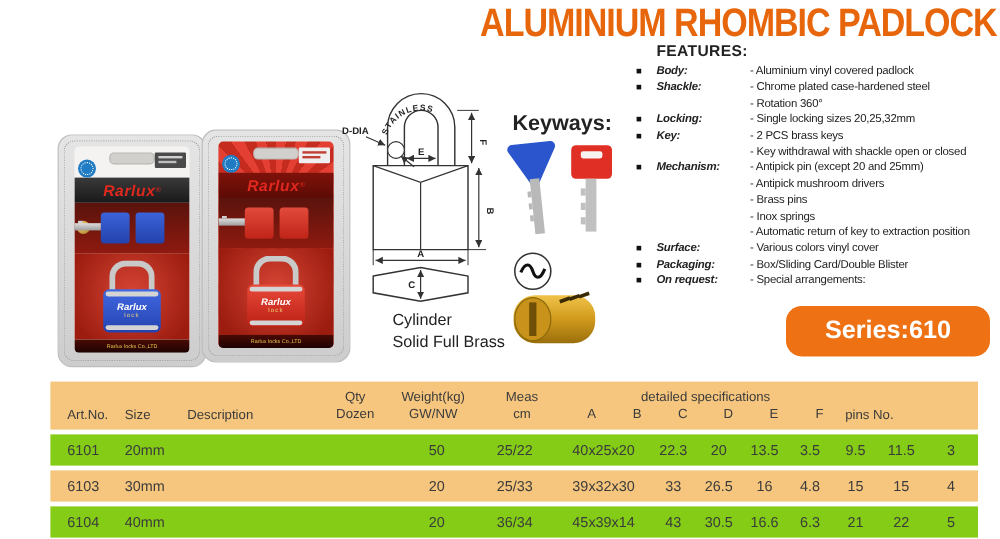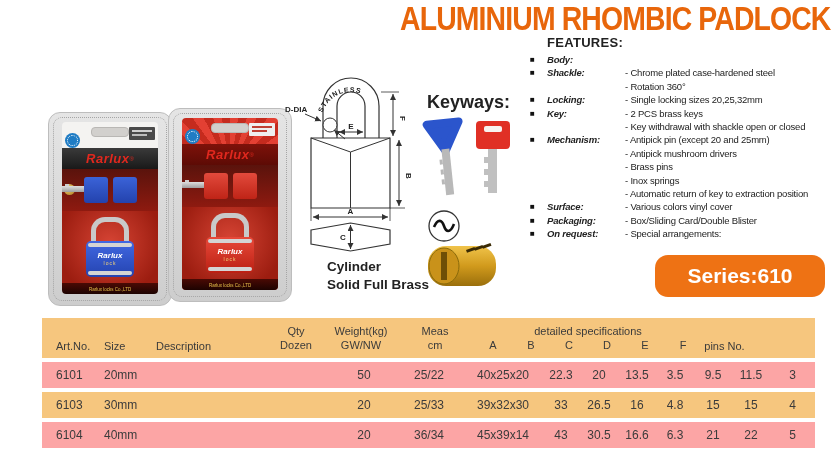--- a/index.html
+++ b/index.html
@@ -76,28 +76,28 @@
   .mini-sub{color:#f3d278;font-size:5px;line-height:6px;letter-spacing:1px;}
   .packfooter{height:11px;background:linear-gradient(#4a0a04,#1d0301);display:flex;
               align-items:center;justify-content:center;}
   .packfooter span{color:#e8c24a;font-size:6px;transform:scale(.75);white-space:nowrap;}
 
   
   .diagram{position:absolute;left:283px;top:56px;}
   .keyways-label{position:absolute;left:427px;top:92px;font-weight:bold;font-size:18px;}
   .keys-svg{position:absolute;left:418px;top:115px;}
   .keyway-symbol{position:absolute;left:426px;top:208px;}
-  .cyl-text{position:absolute;left:327px;top:258px;font-weight:bold;font-size:13.5px;line-height:18px;}
+  .cyl-text{position:absolute;left:327px;top:258px;font-weight:normal;font-size:13.5px;line-height:18px;}
   .cyl-svg{position:absolute;left:420px;top:238px;}
 
   
   .spec-table{position:absolute;left:42px;top:318px;width:773px;font-size:11px;color:#3b3b3b;}
   .t-head{display:flex;height:40px;background:#F6C67E;}
   .t-row{display:flex;height:26px;margin-top:4px;align-items:center;font-size:12px;}
-  .t-row.light{background:#fca5a5;}
+  .t-row.light{background:#84cc16;}
   .t-row.dark{background:#F6C67E;}
   .c{flex:0 0 auto;box-sizing:border-box;}
   .c-art{width:62px;padding-left:14px;}
   .c-size{width:52px;}
   .c-desc{width:110px;}
   .c-unit{width:68px;text-align:center;}
   .c-qty{width:60px;text-align:center;}
   .c-wt{width:70px;text-align:center;}
   .c-meas{width:78px;text-align:center;}
   .c-spec{width:38px;text-align:center;}
@@ -114,20 +114,21 @@
 
 <div class="page">
 
   <div class="title">ALUMINIUM RHOMBIC PADLOCK</div>
 
   <div class="features">
     <div class="f-heading">FEATURES:</div>
     <div class="f-row">
         <span class="f-bullet">■</span>
         <span class="f-label">Body:</span>
+        <span class="f-text">- Aluminium vinyl covered padlock</span>
       </div>
     <div class="f-row">
         <span class="f-bullet">■</span>
         <span class="f-label">Shackle:</span>
         <span class="f-text">- Chrome plated case-hardened steel</span>
       </div>
     <div class="f-row">
         <span class="f-bullet"></span>
         <span class="f-label"></span>
         <span class="f-text">- Rotation 360°</span>

